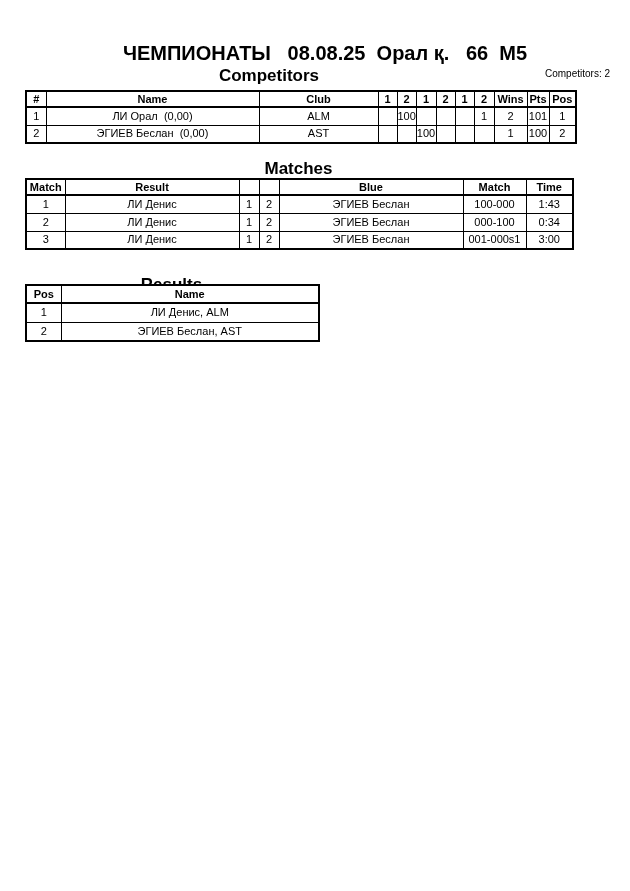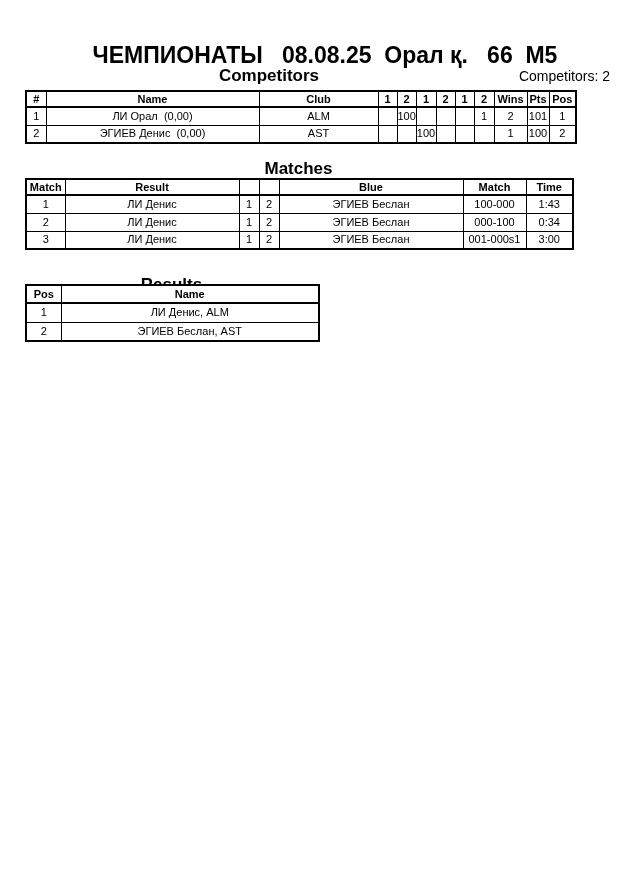--- a/index.html
+++ b/index.html
@@ -2,27 +2,27 @@
 <html><head>
 <meta charset="utf-8">
 <style>
   html,body { margin:0; padding:0; background:#fff; }
   .page {
     position:relative; width:630px; height:891px; background:#ffffff;
     font-family:"Liberation Sans", sans-serif; color:#000; overflow:hidden;
   }
   .doc-title {
     position:absolute; top:42px; left:25px; right:5px;
-    text-align:center; font-size:23px; font-weight:bold; white-space:pre;
+    text-align:center; font-size:20px; font-weight:bold; white-space:pre;
   }
   .section-label { position:absolute; text-align:center; font-size:17px; font-weight:bold; }
   .lbl-competitors { top:66px; left:0; width:538px; }
   .lbl-matches    { top:159px; left:25px; width:547px; }
   .lbl-results    { top:275px; left:25px; width:293px; }
-  .count-label { position:absolute; top:68px; right:20px; font-size:14px; }
+  .count-label { position:absolute; top:68px; right:20px; font-size:10px; }
 
   table.grid {
     position:absolute; border-collapse:collapse; table-layout:fixed;
     border:2px solid #000; background:#fff;
   }
   .grid th, .grid td {
     border:1px solid #000; font-size:11px; padding:0;
     vertical-align:middle; overflow:hidden; white-space:pre;
     text-align:center; line-height:1;
   }
@@ -96,21 +96,21 @@
       <td></td>
       <td></td>
       <td></td>
       <td>1</td>
       <td class="thick-l">2</td>
       <td>101</td>
       <td>1</td>
     </tr>
     <tr class="row">
       <td>2</td>
-      <td class="left">ЭГИЕВ Денис  (0,00)</td>
+      <td class="left">ЭГИЕВ Беслан  (0,00)</td>
       <td class="left">AST</td>
       <td></td>
       <td></td>
       <td>100</td>
       <td></td>
       <td></td>
       <td></td>
       <td class="thick-l">1</td>
       <td>100</td>
       <td>2</td>

